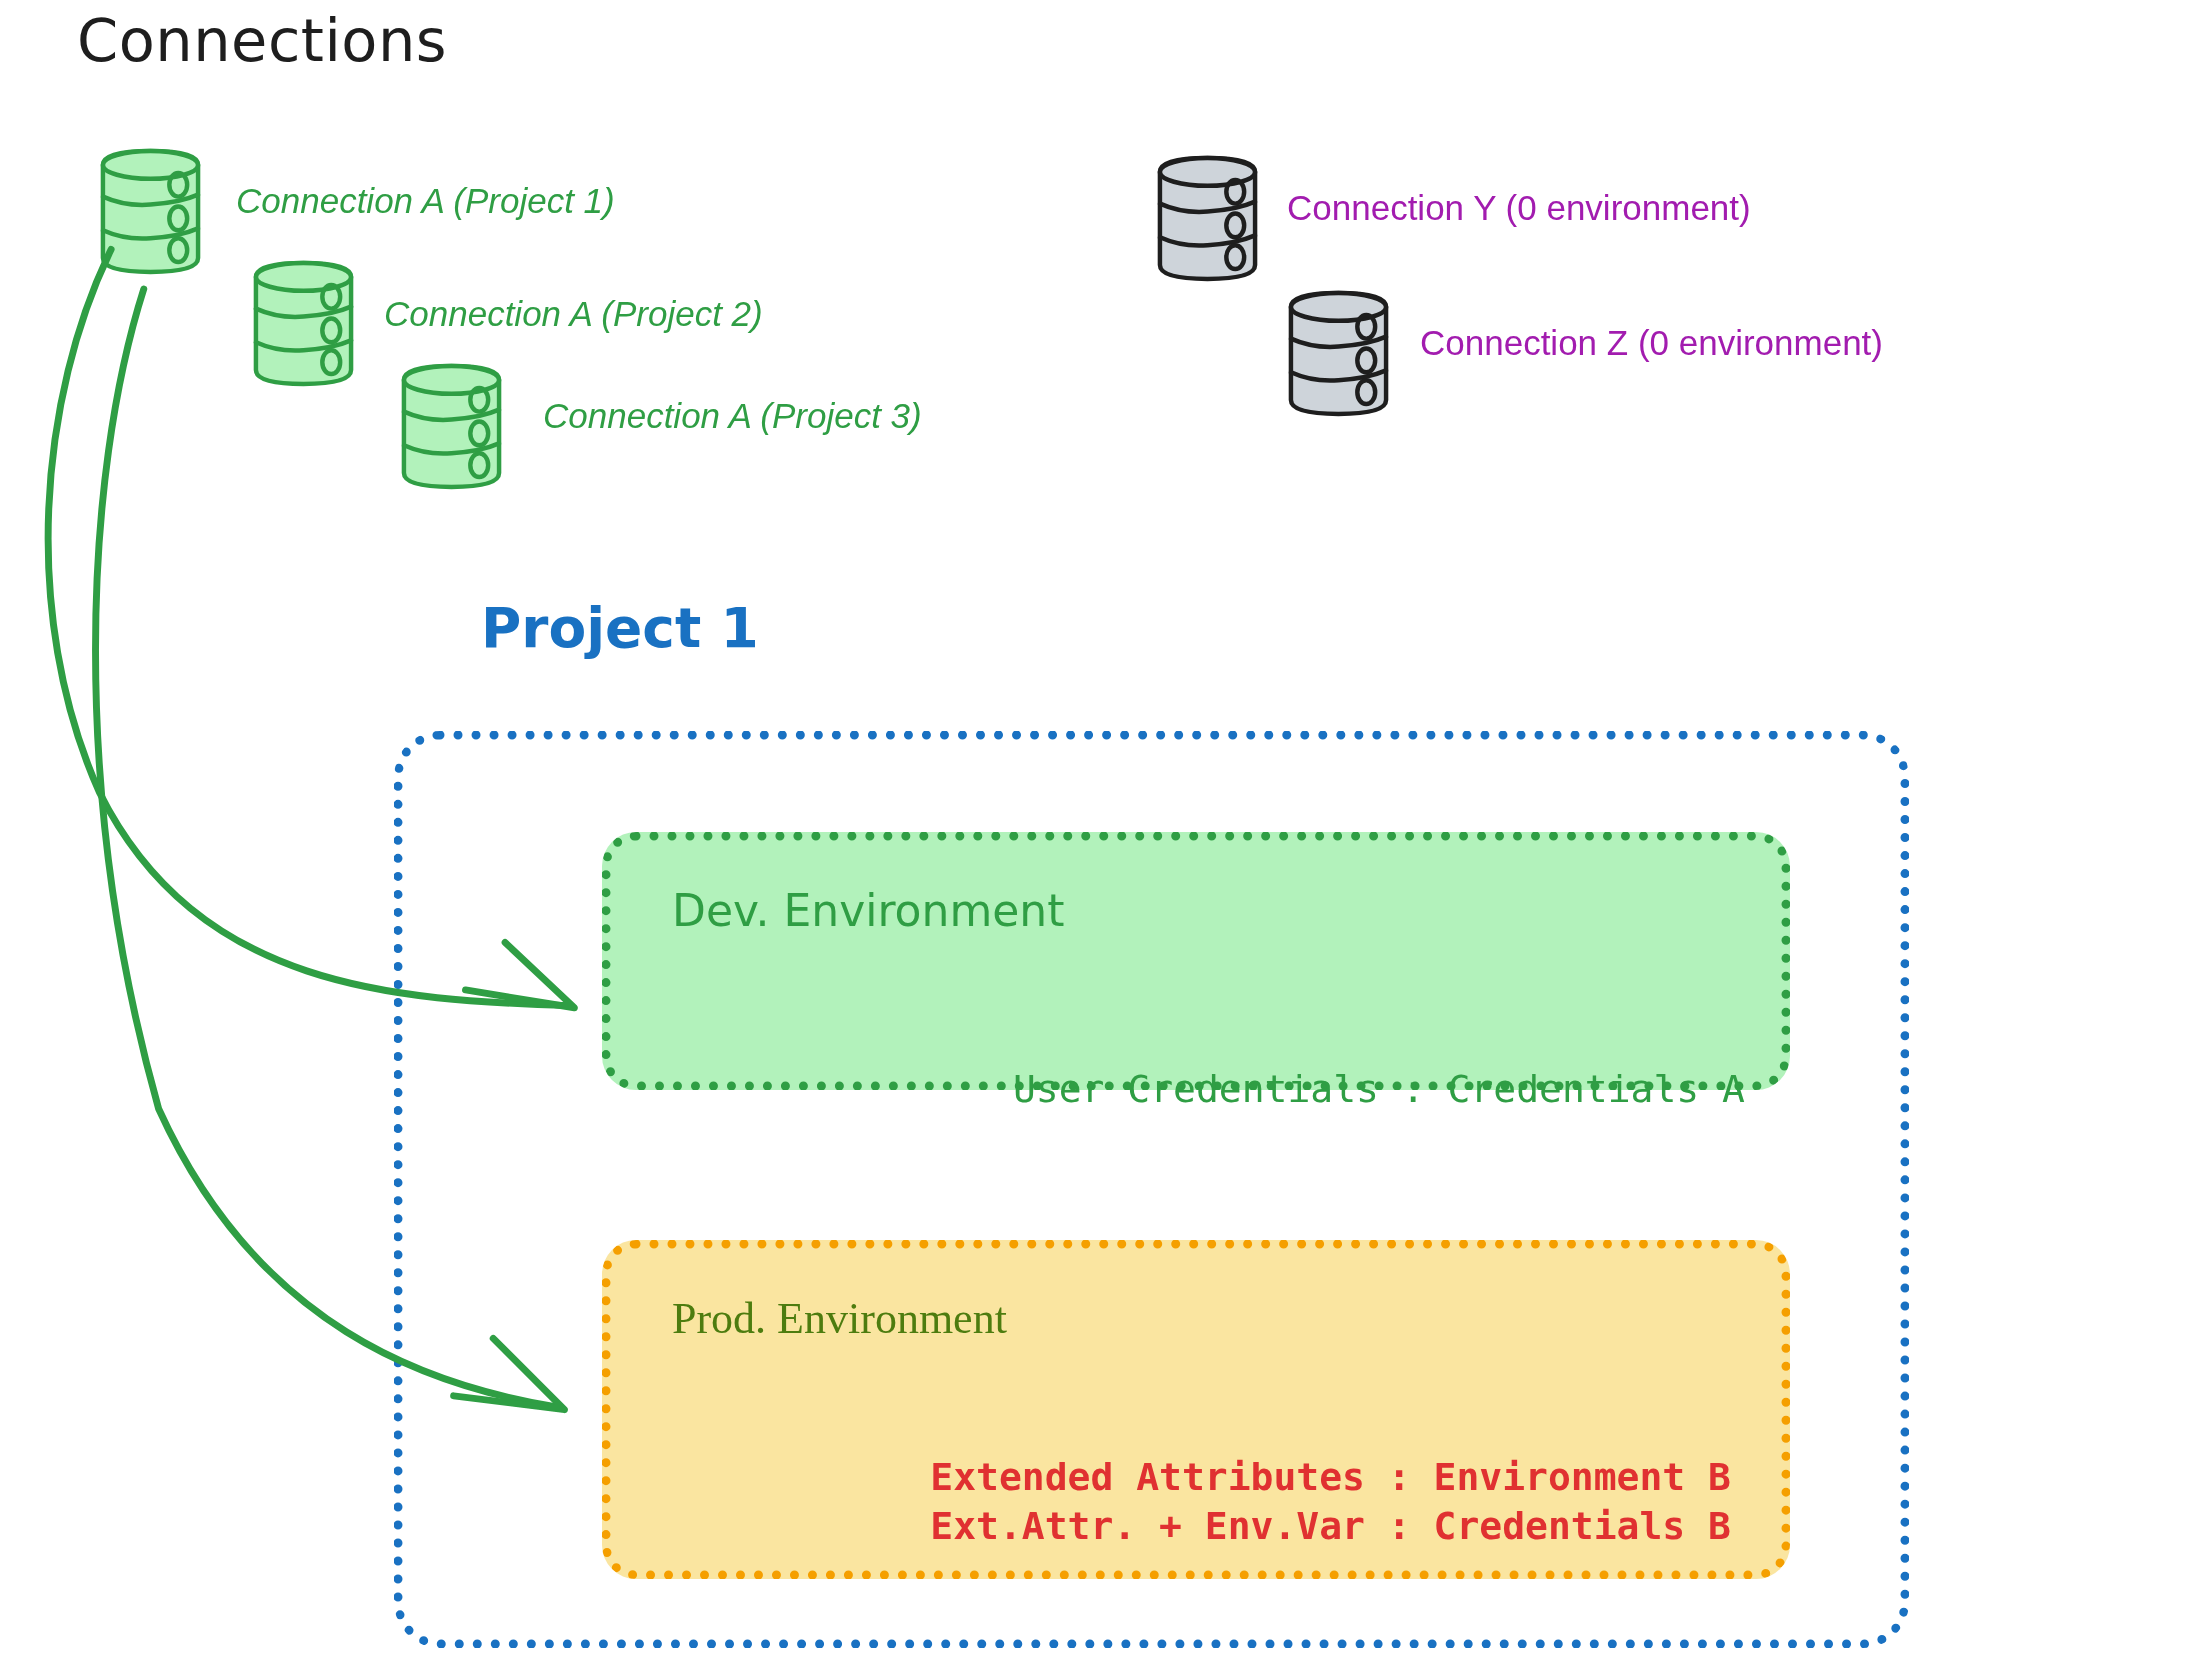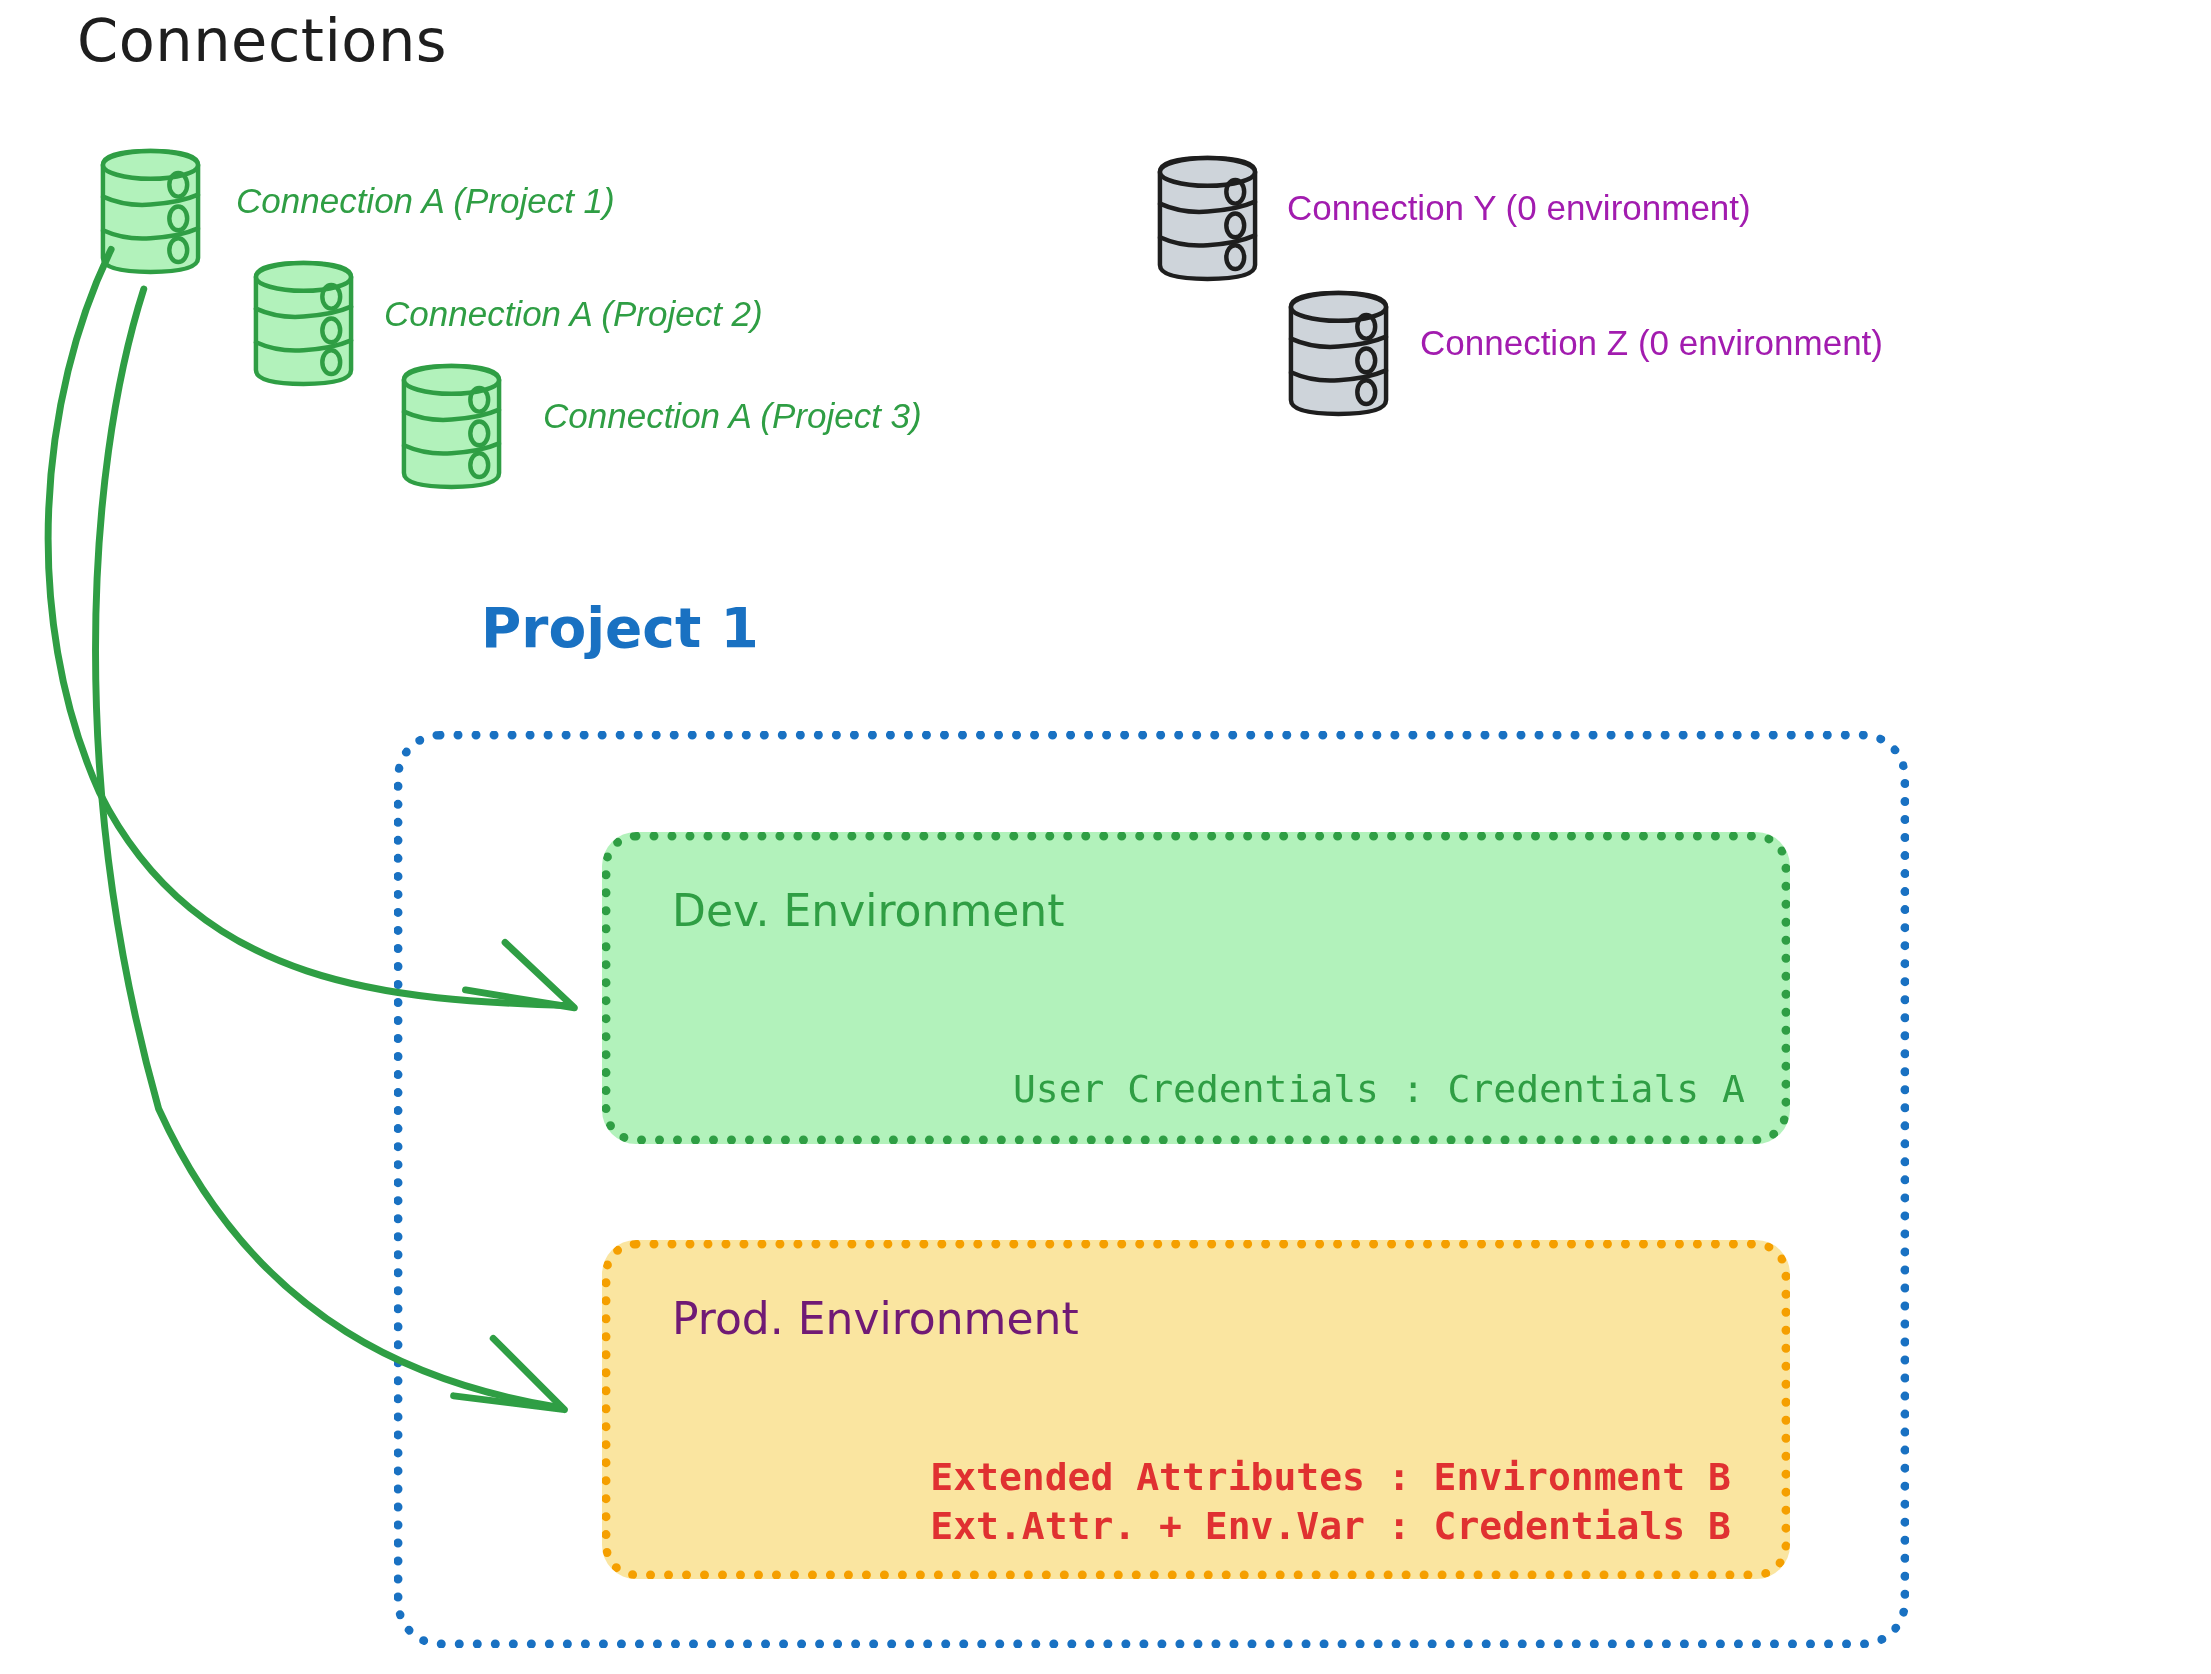--- a/index.html
+++ b/index.html
@@ -66,42 +66,42 @@
 
   
   .env-box {
     box-sizing: border-box;
     border-radius: 34px;
   }
   #dev-box {
     left: 602px;
     top: 832px;
     width: 1188px;
-    height: 312px;
+    height: 258px;
     background: #b2f2bb;
     border: 9px dotted #2f9e44;
   }
   #prod-box {
     left: 602px;
     top: 1240px;
     width: 1188px;
     height: 339px;
     background: #fae5a0;
     border: 9px dotted #f59f00;
   }
   .env-title {
     position: absolute;
     left: 61px;
     top: 44px;
     font-size: 44px;
     white-space: nowrap;
     font-family: "DejaVu Sans", sans-serif;
   }
   #dev-title { color: #2f9e44; }
-  #prod-title { color: #701a75; }
+  #prod-title { color: #4d7c0f; font-family: Liberation Serif, serif; }
 
   .mono-line {
     position: absolute;
     font-family: "DejaVu Sans Mono", monospace;
     font-size: 38px;
     white-space: pre;
     letter-spacing: 0px;
   }
   #dev-cred {
     right: 36px;

